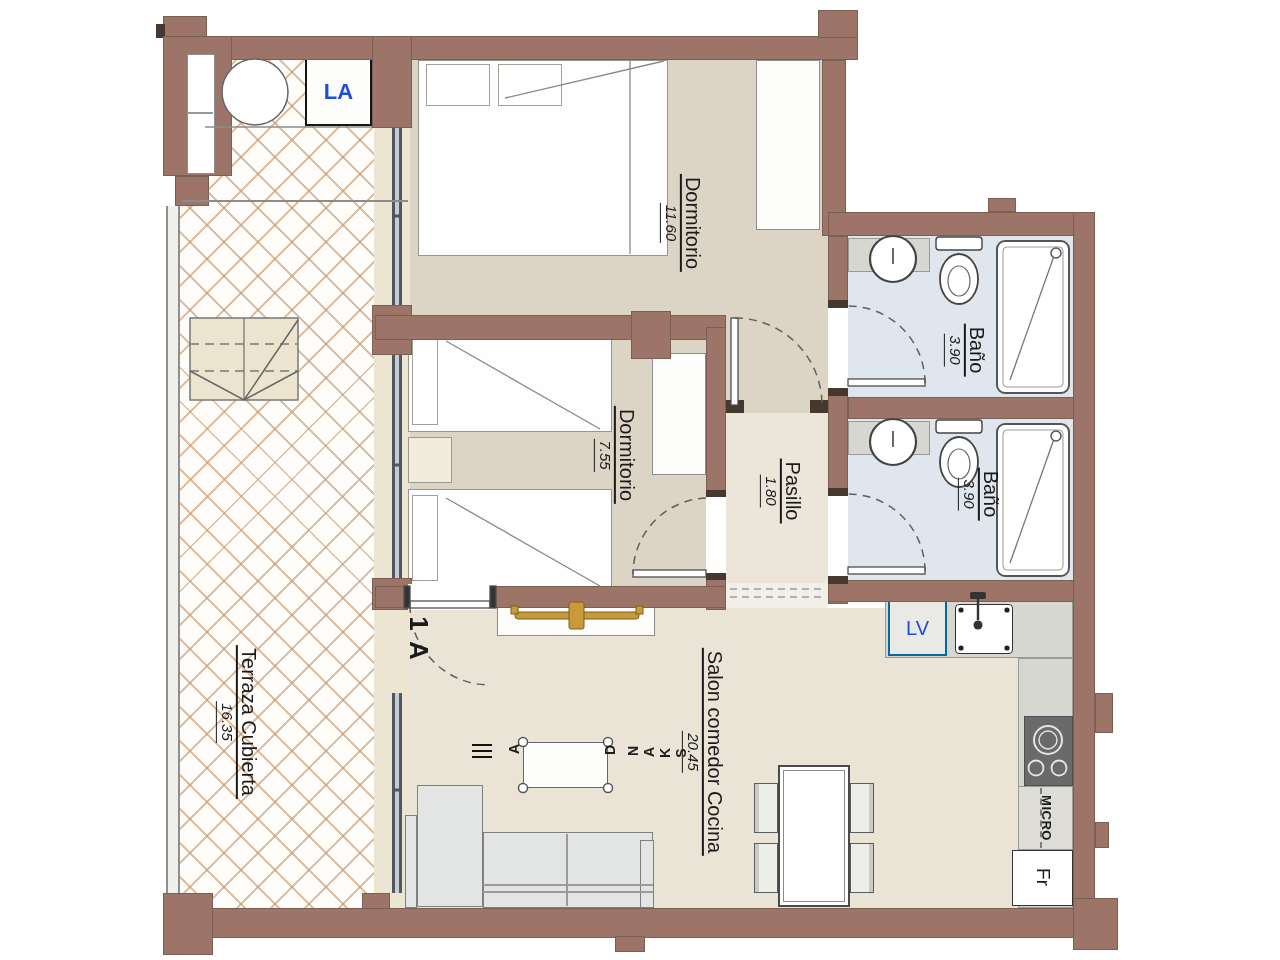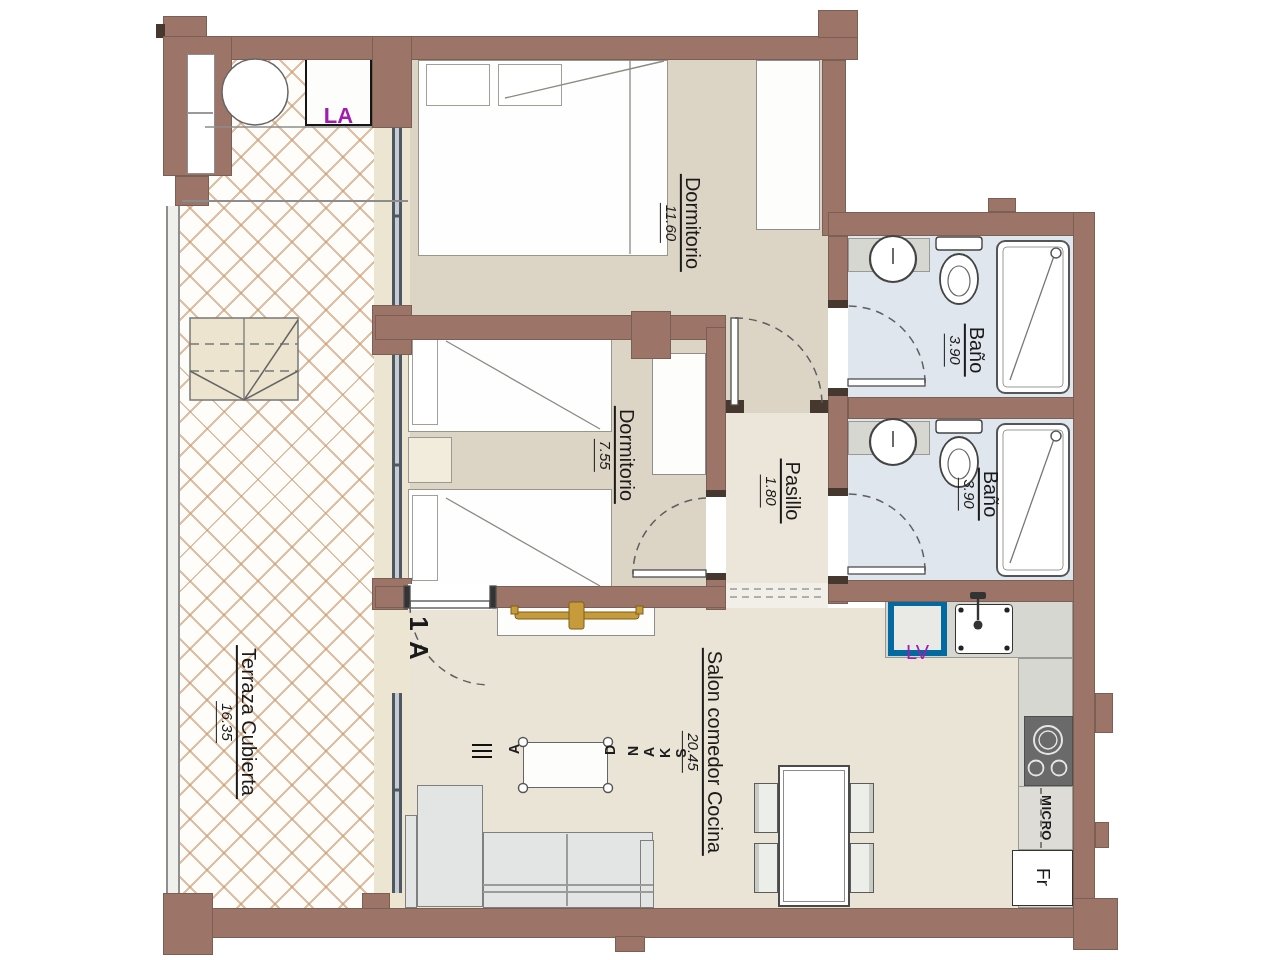--- a/index.html
+++ b/index.html
@@ -37,21 +37,21 @@
   
   #ovl{position:absolute;left:0;top:0;z-index:5;pointer-events:none;}
   
   .lbl{position:absolute;width:0;height:0;z-index:6;}
   .rot{position:absolute;transform:translate(-50%,-50%) rotate(90deg);
        display:flex;flex-direction:column;align-items:center;white-space:nowrap;}
   .rotccw{position:absolute;transform:translate(-50%,-50%) rotate(-90deg);white-space:nowrap;}
   .nm{font-size:20px;line-height:1.1;border-bottom:2px solid #1a1a1a;padding:0 3px;}
   .dim{font-size:15px;font-style:italic;line-height:1.25;border-bottom:1.5px solid #1a1a1a;padding:0 2px;}
   .unit{font-size:26px;font-weight:bold;letter-spacing:2px;}
-  .boxlbl{display:flex;align-items:center;justify-content:center;font-size:20px;color:#a21caf;margin-top:24px;}
+  .boxlbl{display:flex;align-items:center;justify-content:center;font-size:20px;color:#1d4ed8;}
   .micro-t{font-size:13px;font-weight:bold;letter-spacing:.5px;}
   .fr-t{font-size:19px;}
   .wm{font-size:14px;font-weight:bold;color:#1c1c1c;}
   .la-t{font-size:22px;font-weight:bold;}
 </style>
 </head>
 <body>
 
 <div id="plan">
 
@@ -98,21 +98,21 @@
   <div class="line" style="left:483px;top:891px;width:170px;height:2px;"></div>
   <div class="furn" style="left:778px;top:765px;width:72px;height:142px;background:#fff;border:2px solid #4a4a4a;">
     <div class="abs" style="left:3px;top:3px;right:3px;bottom:3px;border:1px solid #8b8b8b;"></div>
   </div>
   <div class="furn" style="left:754px;top:783px;width:24px;height:50px;background:#eceeea;border:1.5px solid #5b5b5b;box-shadow:inset 4px 0 0 #c9cbc5;"></div>
   <div class="furn" style="left:754px;top:843px;width:24px;height:50px;background:#eceeea;border:1.5px solid #5b5b5b;box-shadow:inset 4px 0 0 #c9cbc5;"></div>
   <div class="furn" style="left:850px;top:783px;width:24px;height:50px;background:#eceeea;border:1.5px solid #5b5b5b;box-shadow:inset -4px 0 0 #c9cbc5;"></div>
   <div class="furn" style="left:850px;top:843px;width:24px;height:50px;background:#eceeea;border:1.5px solid #5b5b5b;box-shadow:inset -4px 0 0 #c9cbc5;"></div>
 
   <div class="furn gray" style="left:885px;top:598px;width:188px;height:60px;"></div>
-  <div class="furn" style="left:888px;top:600px;width:59px;height:56px;background:#e9e9e5;border:6px solid #0369a1;">
+  <div class="furn" style="left:888px;top:600px;width:59px;height:56px;background:#e9e9e5;border:2px solid #0369a1;">
     <div class="boxlbl" style="width:100%;height:100%;">LV</div>
   </div>
   <div class="furn" style="left:955px;top:604px;width:58px;height:50px;background:#fff;border:1.5px solid #333;border-radius:4px;"></div>
   <div class="furn gray" style="left:1018px;top:658px;width:55px;height:250px;"></div>
   <div class="furn" style="left:1024px;top:716px;width:49px;height:70px;background:#6a6a6a;border:1px solid #4e4e4e;"></div>
   <div class="furn" style="left:1018px;top:786px;width:55px;height:64px;background:#dddcd7;border:1px solid #9a9a94;"></div>
   <div class="abs" style="left:1040px;top:788px;width:0;height:60px;border-left:2px dashed #7e7e78;z-index:2;"></div>
   <div class="furn" style="left:1012px;top:850px;width:61px;height:56px;background:#fff;border:1.5px solid #333;"></div>
 
   <div class="furn gray" style="left:848px;top:238px;width:82px;height:34px;"></div>

